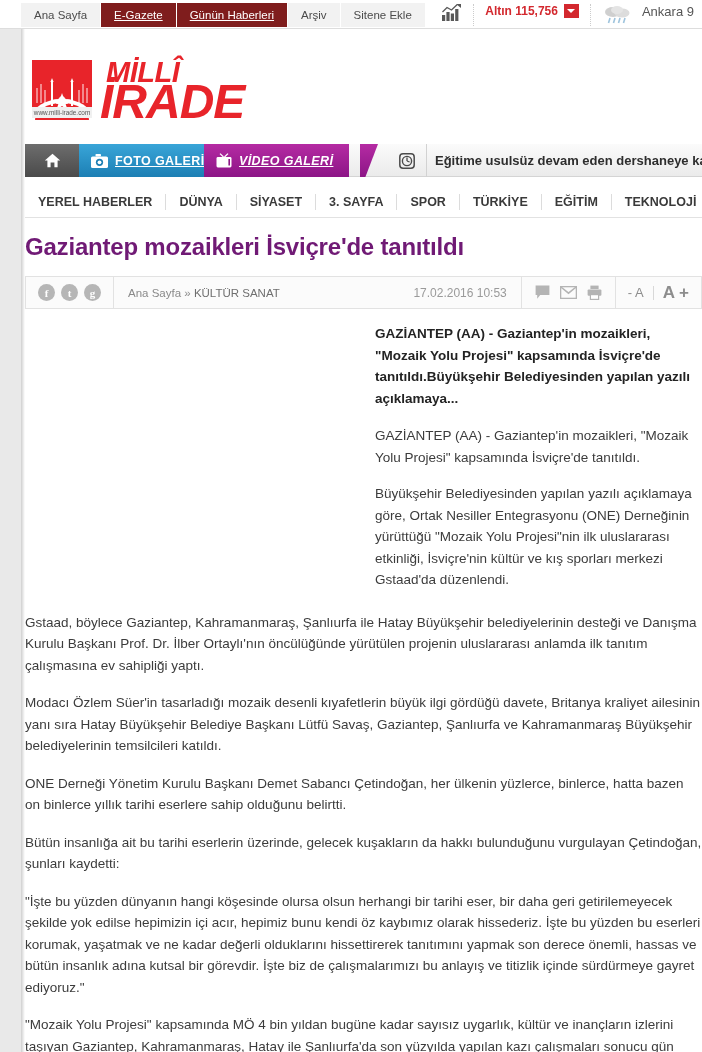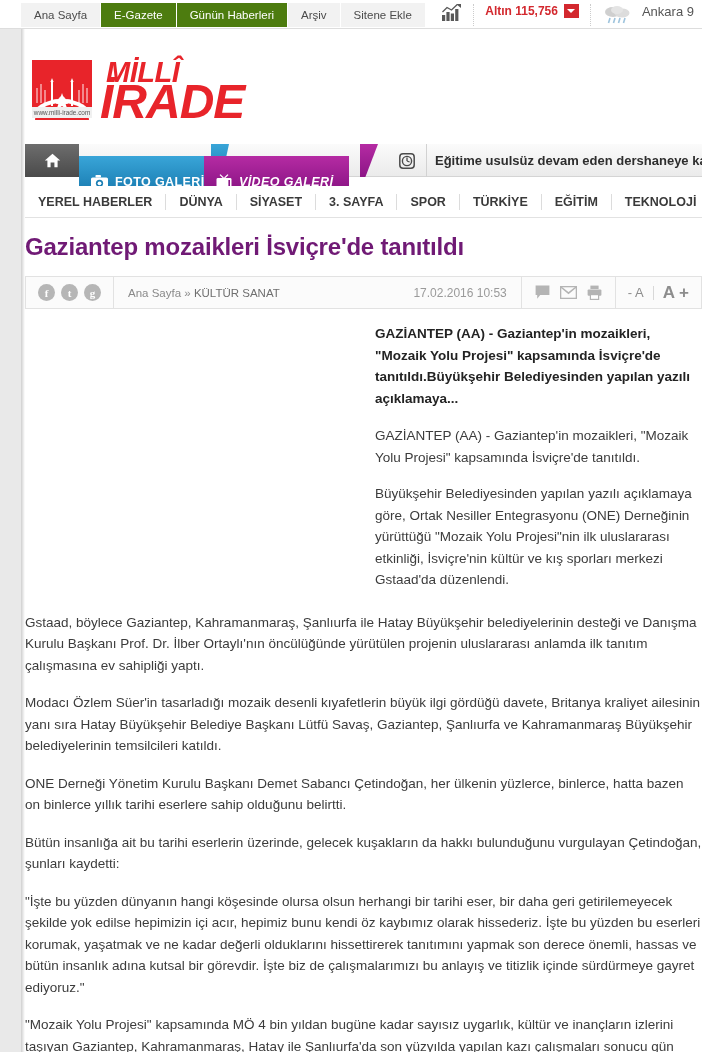--- a/index.html
+++ b/index.html
@@ -37,21 +37,21 @@
     border-bottom: 1px solid #dddddd;
   }
   .topnav { position: absolute; left: 21px; top: 3px; display: flex; height: 24px; }
   .topnav a {
     display: flex; align-items: center; justify-content: center;
     height: 24px; padding: 0 13px;
     font-size: 11.5px; color: #4b4b4b; text-decoration: none;
     background: #f2f2f2; border-right: 1px solid #ffffff;
     white-space: nowrap;
   }
-  .topnav a.red { background: #4d7c0f; color: #ffffff; }
+  .topnav a.red { background: #7f1d1d; color: #ffffff; text-decoration: underline; }
 
   .topright {
     position: absolute; right: 0; top: 0; height: 29px;
     display: flex; align-items: center; gap: 0;
   }
   .tr-cell {
     display: flex; height: 22px; padding: 0 11px;
     border-right: 1px dotted #cccccc;
   }
   .tr-cell:last-child { border-right: none; padding-right: 8px; }
@@ -95,24 +95,24 @@
     background: linear-gradient(to bottom, #fbfbfb, #ebebeb);
     border-bottom: 1px solid #d4d4d4;
   }
   .gb-home {
     position: absolute; left: 0; top: 0; width: 54px; height: 33px;
     background: linear-gradient(to bottom, #6d6d6d, #4a4a4a);
     display: flex; align-items: center; justify-content: center;
   }
   .gb-tab {
     position: absolute; top: 0; height: 33px;
-    display: flex; align-items: flex-end; gap: 7px;
+    display: flex; align-items: center; gap: 7px;
     padding: 0 16px 0 12px;
     color: #ffffff; font-size: 12.5px; font-weight: bold;
-    letter-spacing: 0.4px; white-space: nowrap; margin-top: 12px;
+    letter-spacing: 0.4px; white-space: nowrap;
   }
   .gb-foto { left: 54px; background: linear-gradient(to bottom, #39a5d8, #1c7fb4); }
   .gb-video { left: 179px; background: linear-gradient(to bottom, #b52ba3, #8c1586); font-style: italic; }
   .gb-skew {
     position: absolute; top: 0; width: 18px; height: 33px;
   }
   .gb-skew-foto { left: 186px; background: linear-gradient(to bottom, #39a5d8, #1c7fb4);
     clip-path: polygon(0 0, 100% 0, 60% 100%, 0 100%); }
   .gb-skew-video { left: 335px; background: linear-gradient(to bottom, #b52ba3, #8c1586);
     clip-path: polygon(0 0, 100% 0, 30% 100%, 0 100%); }

